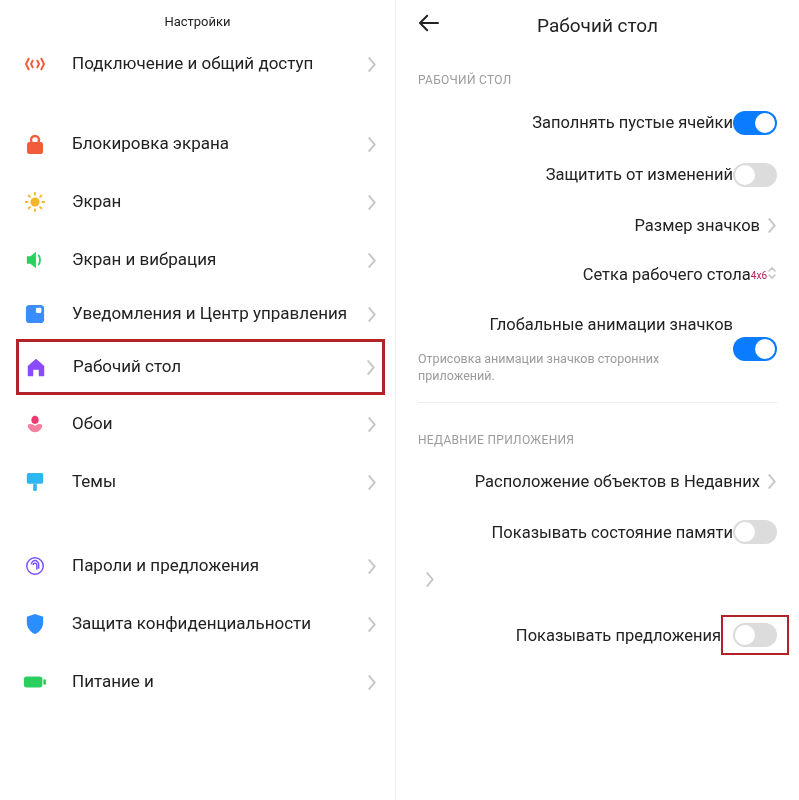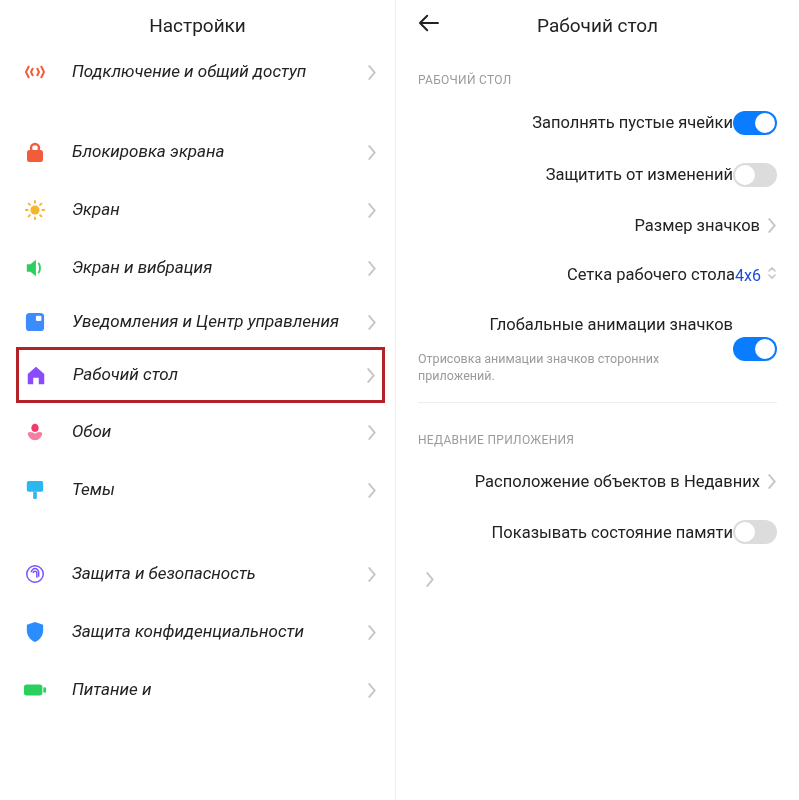--- a/index.html
+++ b/index.html
@@ -8,21 +8,21 @@
     background: #fff;
     width: 799px;
     height: 800px;
     display: flex;
     overflow: hidden;
   }
   .pane { height: 100%; background:#fff; }
   .left { width: 396px; border-right: 1px solid #eee; }
   .right { width: 403px; }
   .page-title {
-    font-size: 19px;
+    font-size: 13px;
     font-weight: 400;
     text-align: center;
     padding: 14px 8px 10px;
     color: #222;
   }
   .row {
     display: flex;
     align-items: center;
     padding: 14px 18px 14px 20px;
     position: relative;
@@ -35,21 +35,20 @@
     align-items: center;
     justify-content: center;
     margin-right: 22px;
     flex-shrink: 0;
   }
   .row-label {
     font-size: 17px;
     color: #222;
     line-height: 1.25;
     flex: 1;
-    font-style: italic;
   }
   .chevron {
     color: #c6c6c6;
     flex-shrink: 0;
     margin-left: 8px;
   }
   .chevron svg { display:block; }
   .group-gap { height: 26px; }
   .highlight {
     border: 3px solid #b22228;
@@ -94,23 +93,22 @@
     text-align: right;
   }
   .setting-sub {
     font-size: 12.5px;
     color: #9b9b9b;
     line-height: 1.3;
     margin-top: 16px;
     max-width: 260px;
   }
   .value-text {
-    font-size: 16px;
-    color: #1d4ed8;
-    margin-right: 6px;
+    font-size: 10px;
+    color: #be185d;
   }
   .expand-icon { color:#c6c6c6; }
   
   .toggle {
     width: 44px;
     height: 24px;
     border-radius: 12px;
     position: relative;
     flex-shrink: 0;
   }
@@ -276,21 +274,21 @@
   <div class="group-gap"></div>
 
   <div class="row">
     <div class="icon-slot">
       <svg width="22" height="22" viewBox="0 0 24 24" fill="none" stroke="#7a52ff" stroke-width="1.6">
           <circle cx="12" cy="12" r="9"></circle>
           <path d="M8 10c0-2 2-4 4-4s4 2 4 4v5"></path>
           <path d="M10 11c0-1 1-2 2-2s2 1 2 2v5"></path>
         </svg>
     </div>
-    <div class="row-label">Защита и безопасность</div>
+    <div class="row-label">Пароли и предложения</div>
     <span class="chevron">
         <svg width="9" height="15" viewBox="0 0 8 14">
           <path d="M1 1l5 6-5 6" stroke="currentColor" stroke-width="1.8" fill="none" stroke-linecap="round"></path>
         </svg>
       </span>
   </div>
 
   <div class="row">
     <div class="icon-slot">
       <svg width="20" height="22" viewBox="0 0 22 24">
@@ -407,13 +405,23 @@
   </div>
 
   <div class="setting-row">
     <span class="chevron">
         <svg width="9" height="15" viewBox="0 0 8 14">
           <path d="M1 1l5 6-5 6" stroke="currentColor" stroke-width="1.8" fill="none" stroke-linecap="round"></path>
         </svg>
       </span>
   </div>
 
+  <div class="setting-row" style="padding-right:10px">
+    <div class="setting-text">
+        <div class="setting-label">Показывать предложения</div>
+      </div>
+    <div class="highlight-toggle">
+      <div class="toggle off">
+          <div class="knob"></div>
+        </div>
+    </div>
+  </div>
 </div>
 
 </body></html>

